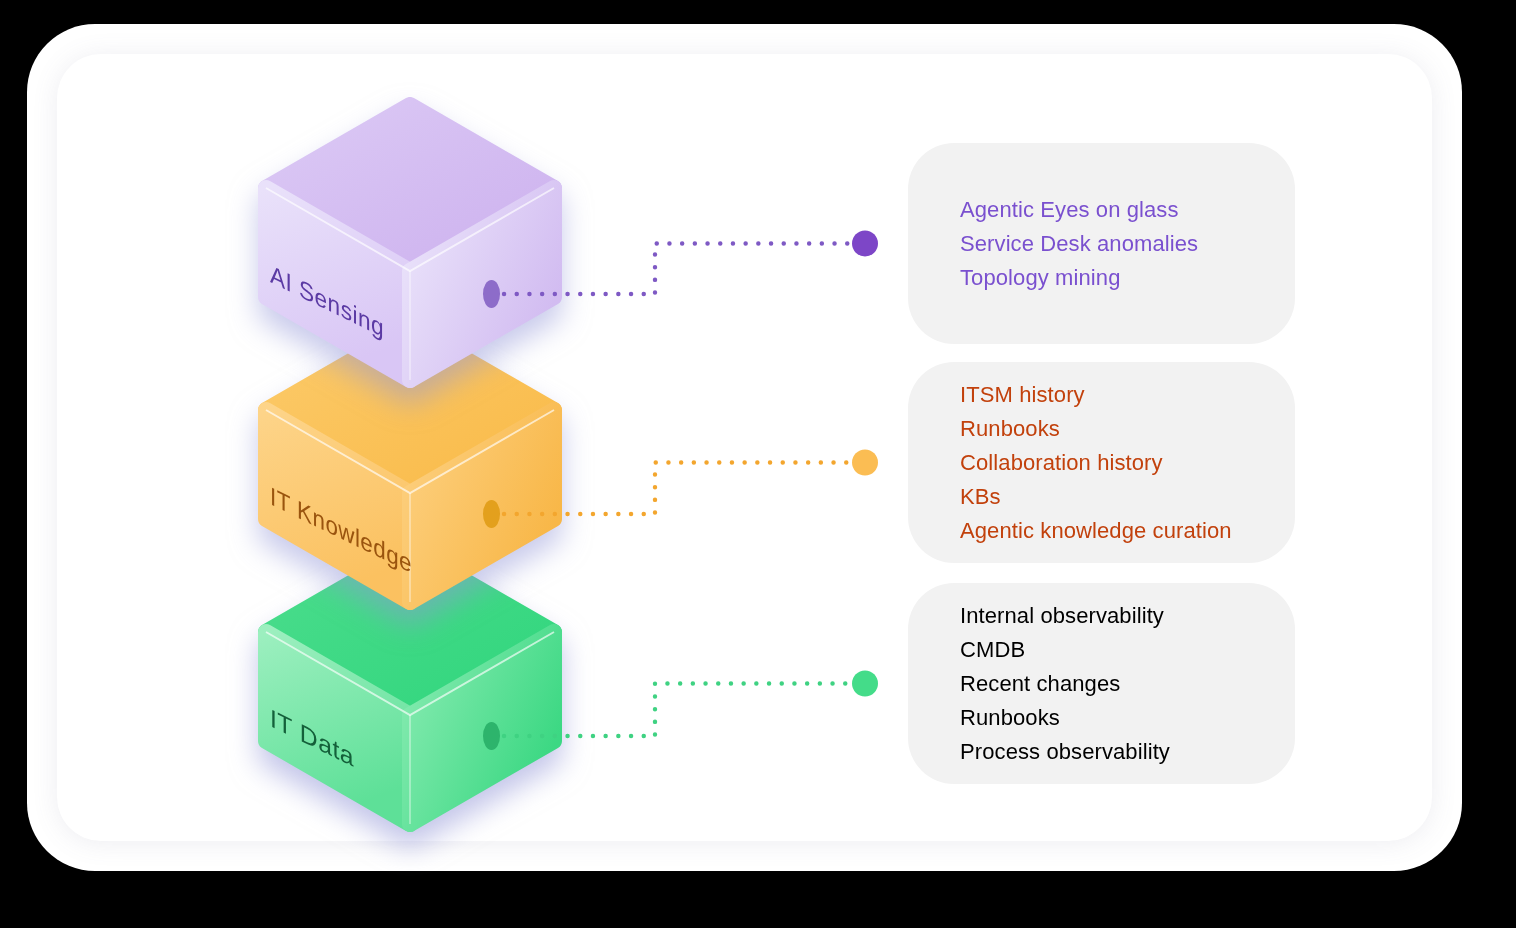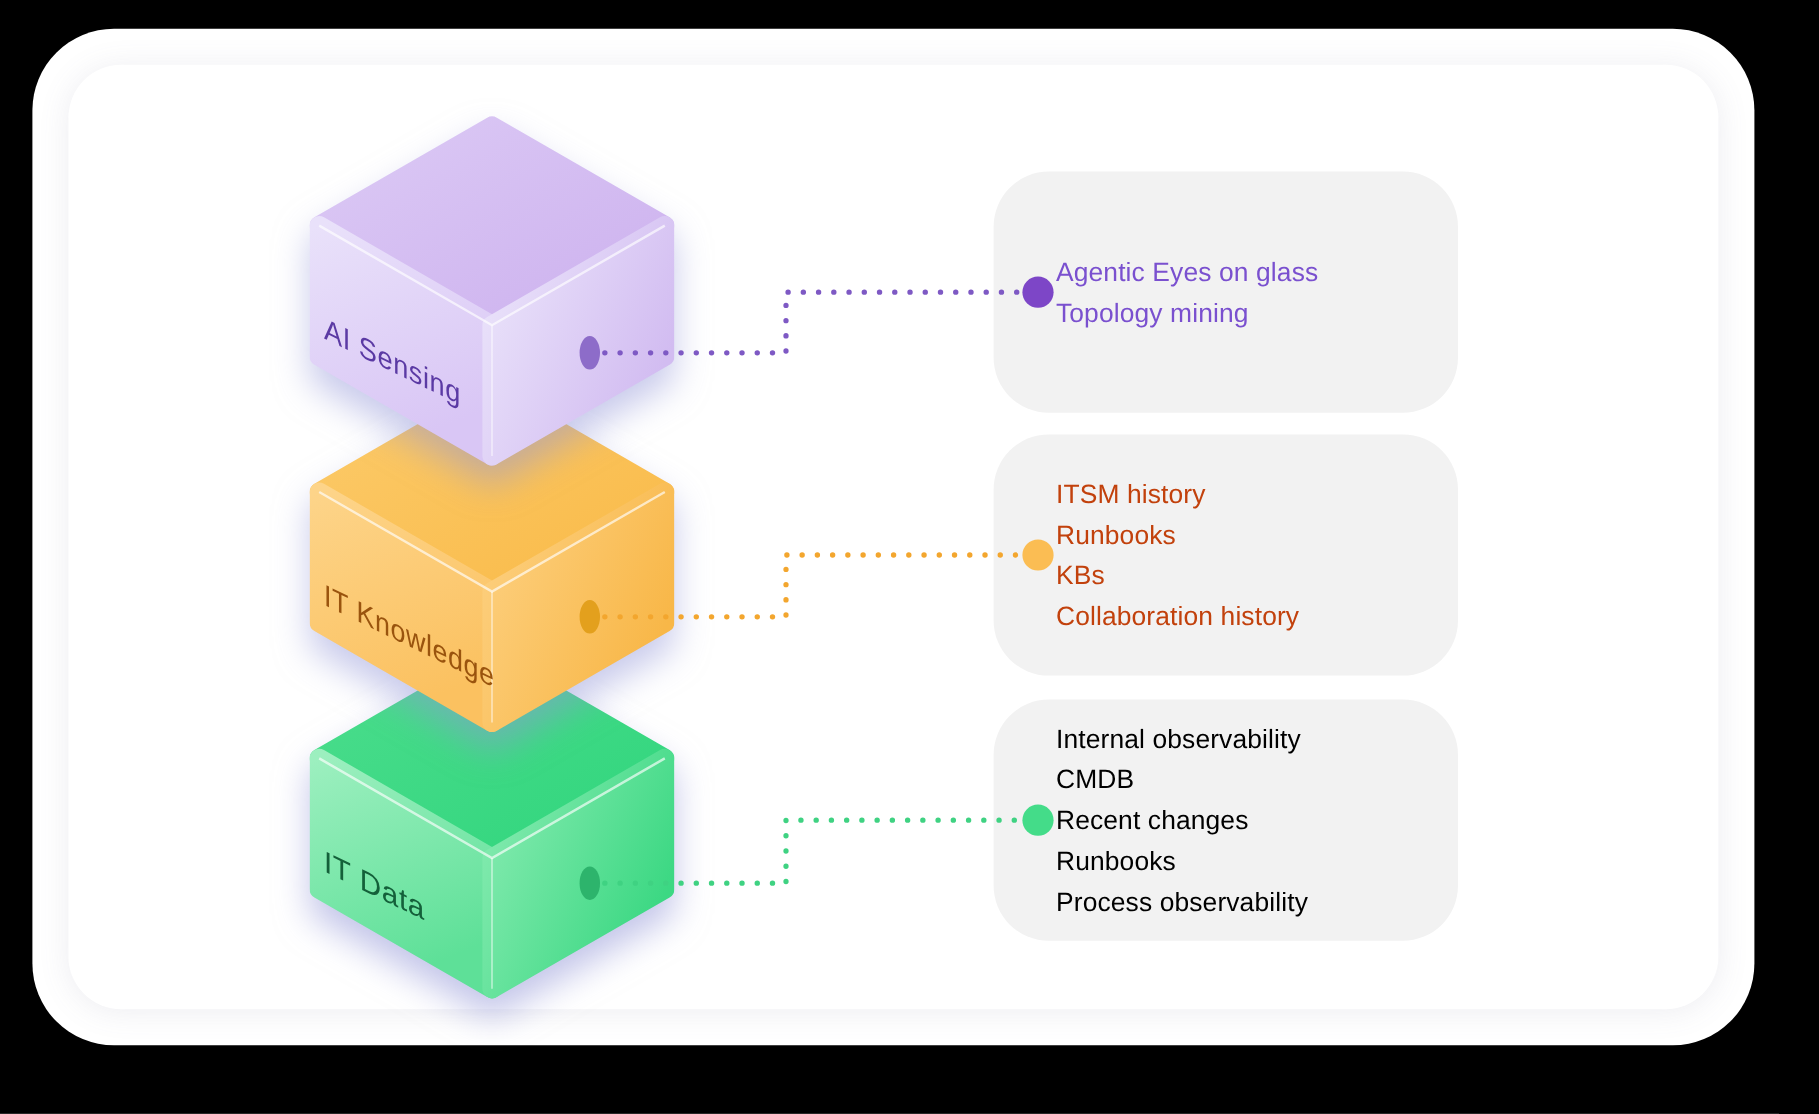--- a/index.html
+++ b/index.html
@@ -26,21 +26,21 @@
   .cube-da text{fill:#14603a;}
 
   
   .connectors{position:absolute;left:0;top:0;width:1516px;height:928px;z-index:7;pointer-events:none;}
   .dots{fill:none;stroke-width:4.4;stroke-linecap:round;stroke-dasharray:0.1 12.6;}
   .dots-ai{stroke:#7e59c4;}
   .dots-kn{stroke:#f3a62e;}
   .dots-da{stroke:#3fd282;}
 
   
-  .panel{position:absolute;left:828px;width:387px;height:201px;background:#f2f2f2;
+  .panel{position:absolute;left:908px;width:387px;height:201px;background:#f2f2f2;
          border-radius:46px;display:flex;flex-direction:column;justify-content:center;
          box-sizing:border-box;padding-left:52px;z-index:3;}
   .panel-ai{top:143px;}
   .panel-kn{top:362px;}
   .panel-da{top:583px;}
   .panel ul{list-style:none;margin:0;padding:0;}
   .panel li{font-size:22px;line-height:34px;font-weight:500;letter-spacing:0.1px;white-space:nowrap;}
   .panel-ai li{color:#7a50cf;}
   .panel-kn li{color:#c2410c;}
   .panel-da li{color:#000000;}
@@ -131,30 +131,32 @@
     <path class="dots dots-kn" d="M504 514 L655 514 L655 462.5 L851 462.5"></path>
     <path class="dots dots-da" d="M504 736 L655 736 L655 683.5 L851 683.5"></path>
     <circle cx="865" cy="243.5" r="13" fill="#7d46c7"></circle>
     <circle cx="865" cy="462.5" r="13" fill="#fbbd53"></circle>
     <circle cx="865" cy="683.5" r="13" fill="#44dc89"></circle>
   </svg>
 
   <div class="panel panel-ai">
     <ul>
       <li>Agentic Eyes on glass</li>
+      <li>Service Desk anomalies</li>
       <li>Topology mining</li>
     </ul>
   </div>
 
   <div class="panel panel-kn">
     <ul>
       <li>ITSM history</li>
       <li>Runbooks</li>
+      <li>Collaboration history</li>
       <li>KBs</li>
-      <li>Collaboration history</li>
+      <li>Agentic knowledge curation</li>
     </ul>
   </div>
 
   <div class="panel panel-da">
     <ul>
       <li>Internal observability</li>
       <li>CMDB</li>
       <li>Recent changes</li>
       <li>Runbooks</li>
       <li>Process observability</li>

